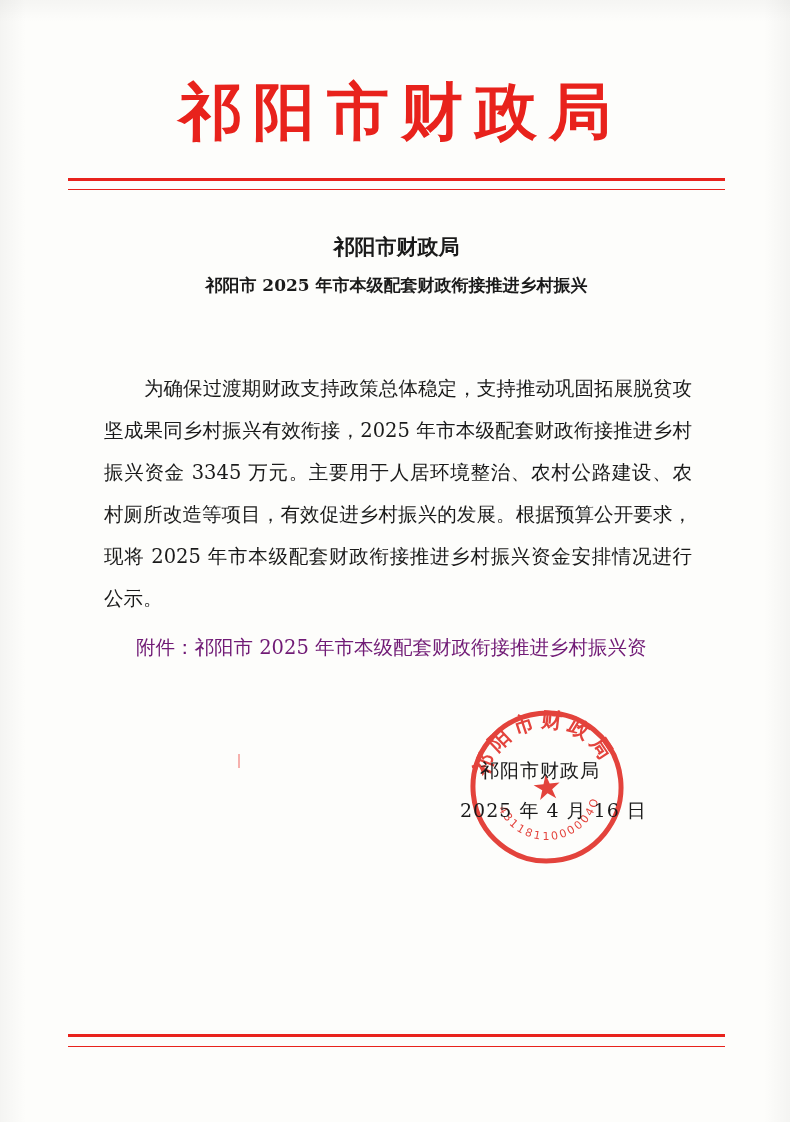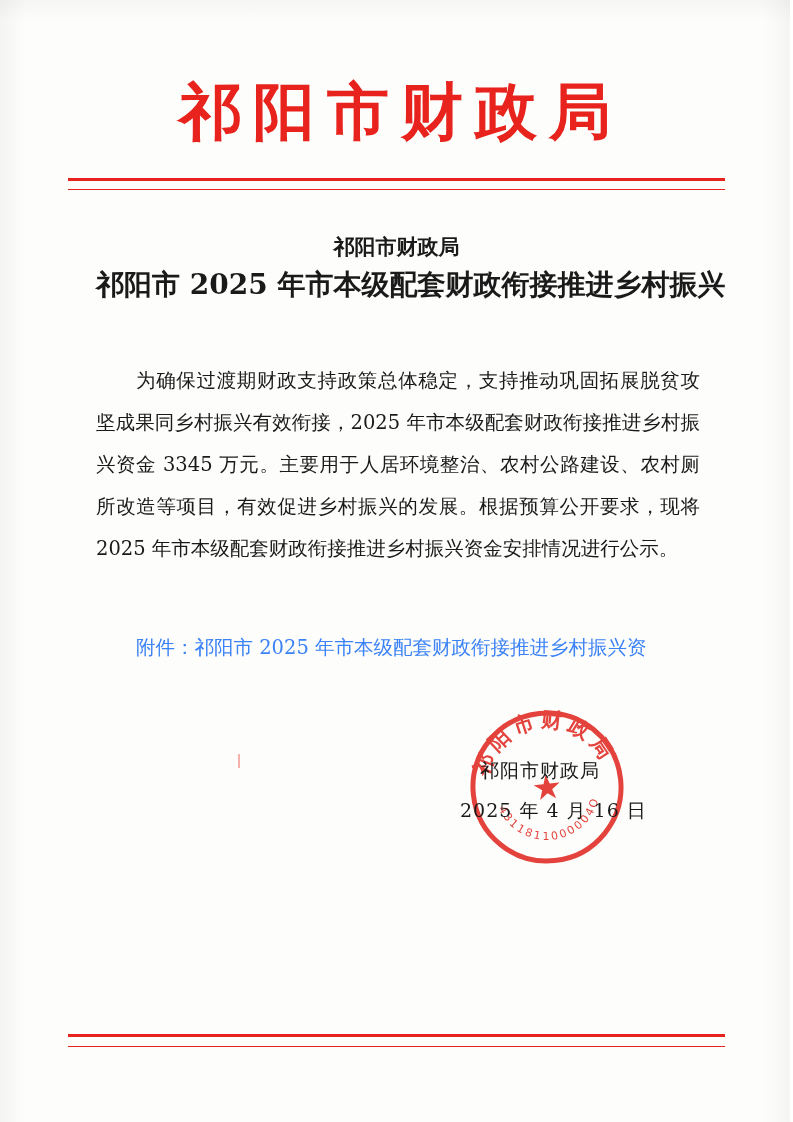--- a/index.html
+++ b/index.html
@@ -80,47 +80,47 @@
     font-size: 21px;
     line-height: 38px;
     color: #1a1a1a;
   }
   .doc-title .line {
     display: block;
     white-space: nowrap;
   }
   .doc-title .line-wide {
     letter-spacing: 0px;
-    font-size: 28px;
+    font-size: 17px;
   }
 
   .body-text {
     position: absolute;
     top: 360px;
     left: 96px;
     width: 604px;
     font-size: 19.5px;
     line-height: 42px;
     text-align: justify;
     text-justify: inter-ideograph;
     color: #1a1a1a;
   }
   .body-text p {
-    margin: 0;
+    margin: 8px;
     text-indent: 2.05em;
   }
 
   .attachment {
     position: absolute;
     top: 627px;
     left: 96px;
     width: 604px;
     font-size: 19.5px;
     line-height: 42px;
-    color: #3b82f6;
+    color: #701a75;
   }
   .attachment .att-first {
     display: block;
     text-indent: 2.05em;
   }
   .attachment .att-second {
     display: block;
     padding-left: 4.1em;
   }
 

